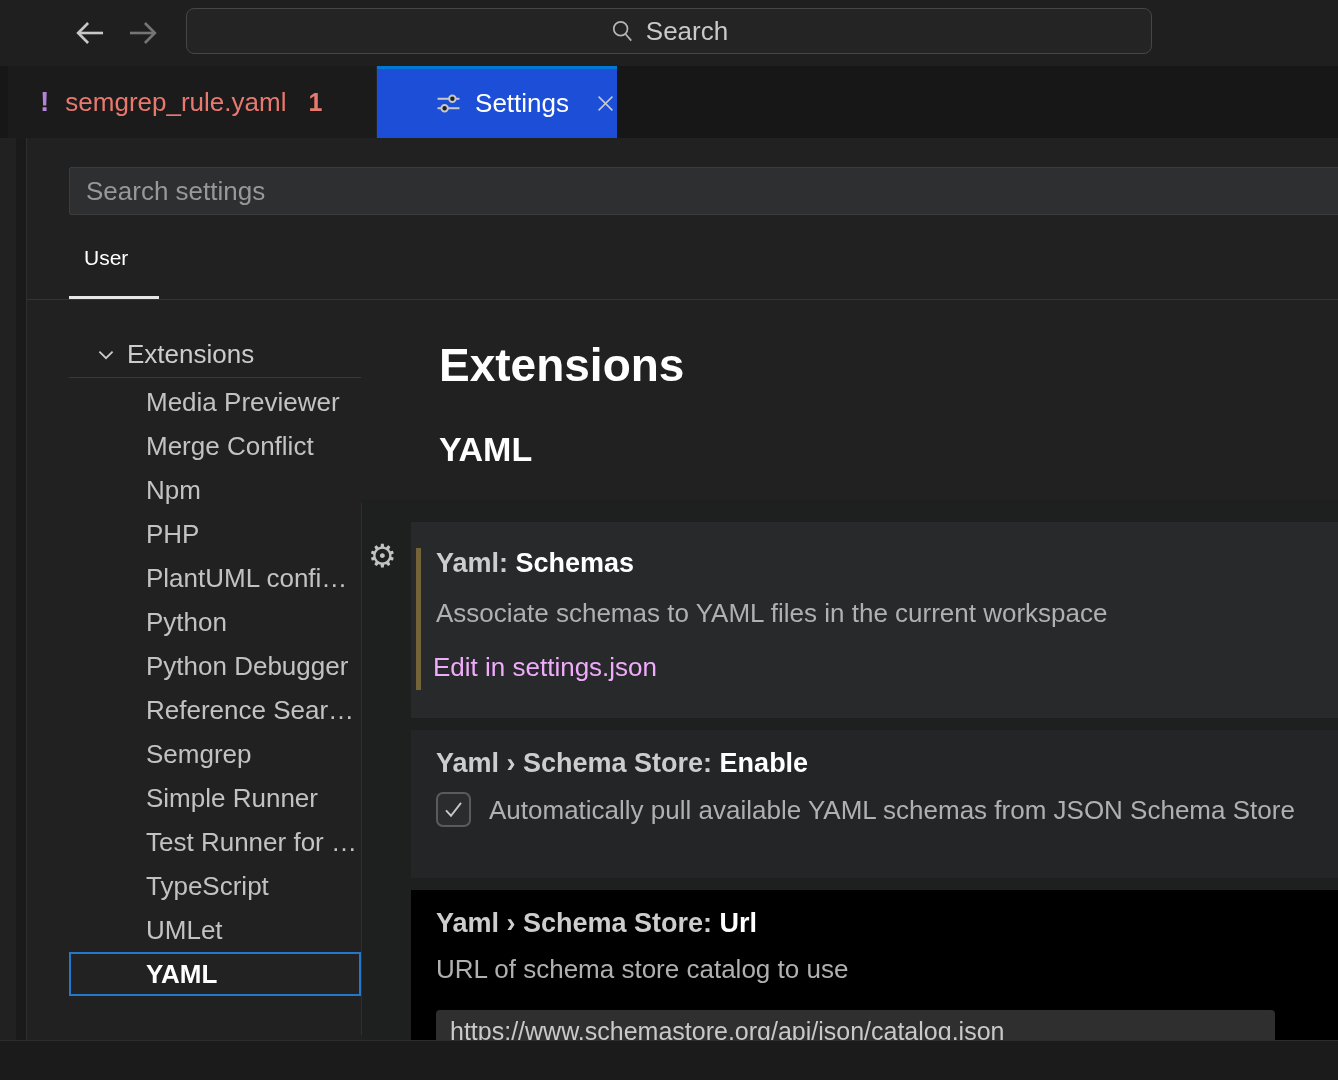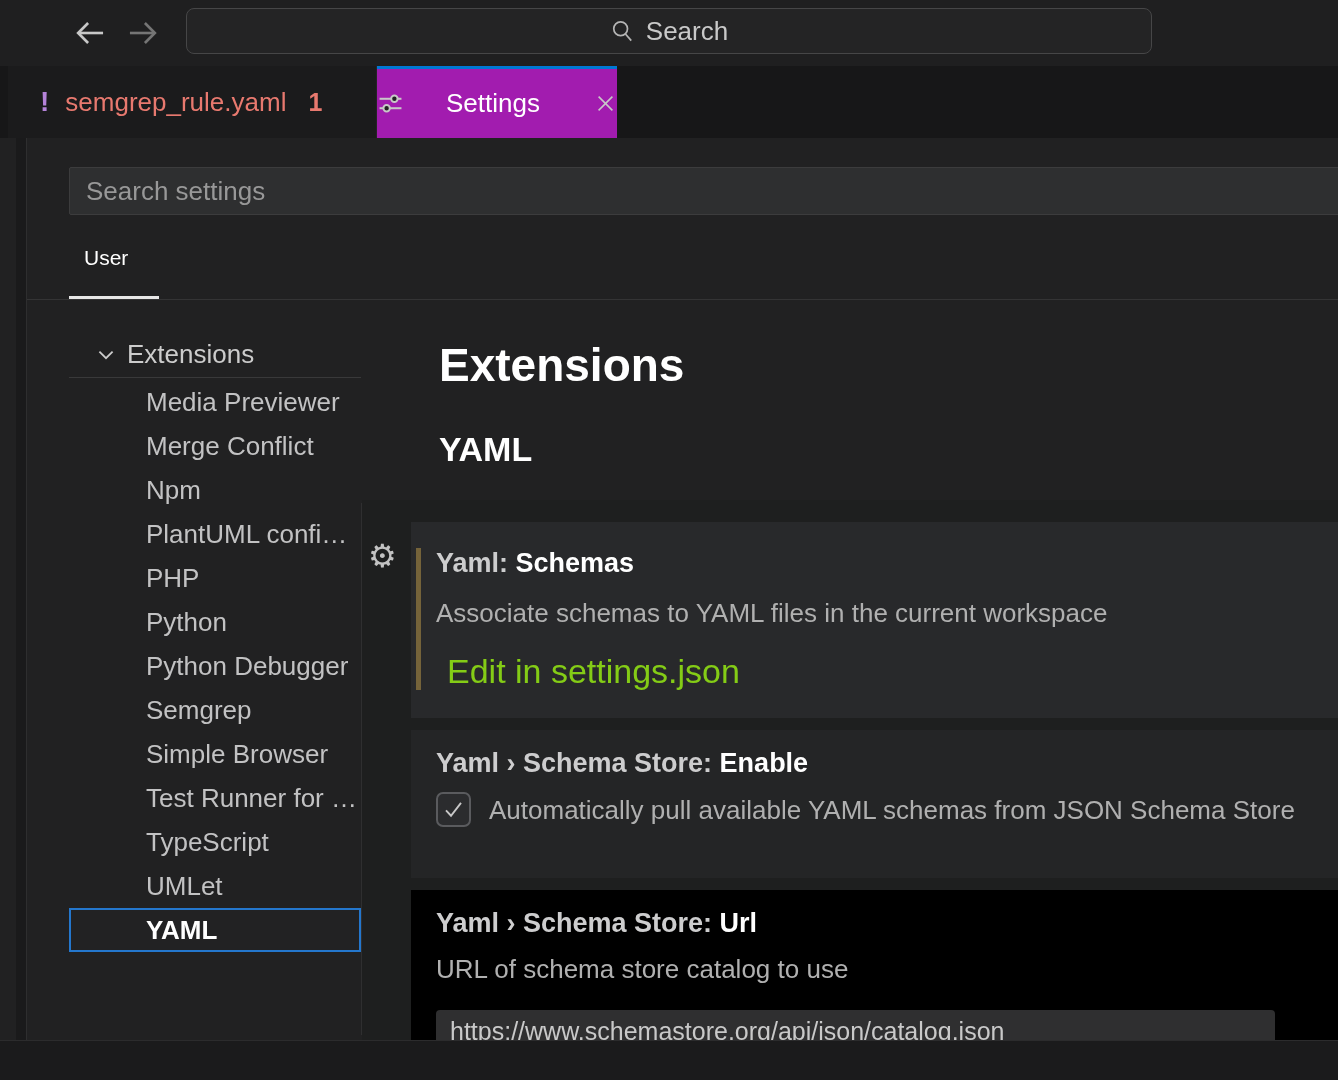--- a/index.html
+++ b/index.html
@@ -23,22 +23,22 @@
   .tabbar{position:absolute;left:0;top:66px;width:1338px;height:72px;background:#171718;}
   .tab{position:absolute;top:0;height:72px;box-sizing:border-box;display:flex;align-items:center;}
   .tab-inactive{
     left:8px;width:369px;background:#1b1b1c;border-right:1px solid #252526;
     padding-left:32px;gap:16px;
   }
   .tab-inactive .bang{color:#b583d9;font-size:28px;font-weight:700;}
   .tab-inactive .tlabel{color:#e8796f;font-size:26px;}
   .tab-inactive .badge{color:#e8796f;font-size:25px;font-weight:600;margin-left:6px;}
   .tab-active{
-    left:377px;width:240px;background:#a21caf;border-top:3px solid #0078d4;
-    justify-content:space-between;gap:13px;
+    left:377px;width:240px;background:#1d4ed8;border-top:3px solid #0078d4;
+    justify-content:flex-end;gap:13px;
   }
   .tab-active .tlabel{color:#ffffff;font-size:26px;}
   .tab-active .closer{margin-left:12px;display:flex;align-items:center;}
   
   .editor{position:absolute;left:0;top:138px;width:1338px;height:902px;background:#212122;overflow:hidden;margin-left:16px;}
   .rail{position:absolute;left:0;top:0;width:10px;height:902px;background:#1a1a1b;border-right:1px solid #2e2e2f;}
   .settings-search{
     position:absolute;left:53px;top:29px;right:-2px;height:48px;box-sizing:border-box;
     background:#2e2f30;border:1px solid #3c3c3d;border-radius:2px;
     color:#cccccc;font-size:26px;padding:0 16px;outline:none;font-family:"Liberation Sans",sans-serif;
@@ -68,21 +68,21 @@
   .gear{position:absolute;left:352px;top:402px;font-size:32px;color:#c2c2c2;line-height:32px;}
   .srow{position:absolute;left:395px;right:0;box-sizing:border-box;}
   .row1{top:384px;height:196px;background:#28292b;}
   .row2{top:592px;height:148px;background:#242526;}
   .row3{top:752px;height:150px;background:#000000;}
   .modbar{position:absolute;left:5px;top:26px;width:5px;height:142px;background:#75633a;}
   .stitle{position:absolute;left:25px;font-size:27px;line-height:34px;white-space:nowrap;}
   .stitle .pref{color:#cdcdce;font-weight:600;}
   .stitle .key{color:#ffffff;font-weight:700;}
   .sdesc{position:absolute;left:25px;font-size:26px;color:#b0b0b0;white-space:nowrap;}
-  .slink{position:absolute;left:36px;font-size:34px;color:#84cc16;cursor:pointer;white-space:nowrap;}
+  .slink{position:absolute;left:22px;font-size:26px;color:#f0abfc;cursor:pointer;white-space:nowrap;}
   .row1 .stitle{top:24px;}
   .row1 .sdesc{top:76px;}
   .row1 .slink{top:130px;}
   .row2 .stitle{top:16px;}
   .checkbox{
     position:absolute;left:25px;top:62px;width:35px;height:35px;box-sizing:border-box;
     background:#2b2c2e;border:2px solid #5a5b5e;border-radius:7px;
     display:flex;align-items:center;justify-content:center;
   }
   .cb-label{position:absolute;left:78px;top:65px;font-size:26px;color:#b0b0b0;white-space:nowrap;}
@@ -176,32 +176,33 @@
       <div class="toc-root-divider"></div>
       <ul>
 
           <li><span>Media Previewer</span></li>
 
           <li><span>Merge Conflict</span></li>
 
 
           <li><span>Npm</span></li>
 
+          <li><span>PHP</span></li>
+
           <li><span>PlantUML confi…</span></li>
 
-          <li><span>PHP</span></li>
-
           <li><span>Python</span></li>
 
           <li><span>Python Debugger</span></li>
 
+          <li><span>Reference Sear…</span></li>
 
           <li><span>Semgrep</span></li>
 
-          <li><span>Simple Browser</span></li>
+          <li><span>Simple Runner</span></li>
 
           <li><span>Test Runner for …</span></li>
 
           <li><span>TypeScript</span></li>
 
           <li><span>UMLet</span></li>
 
           <li class="selected"><span>YAML</span></li>
         </ul>
     </div>

